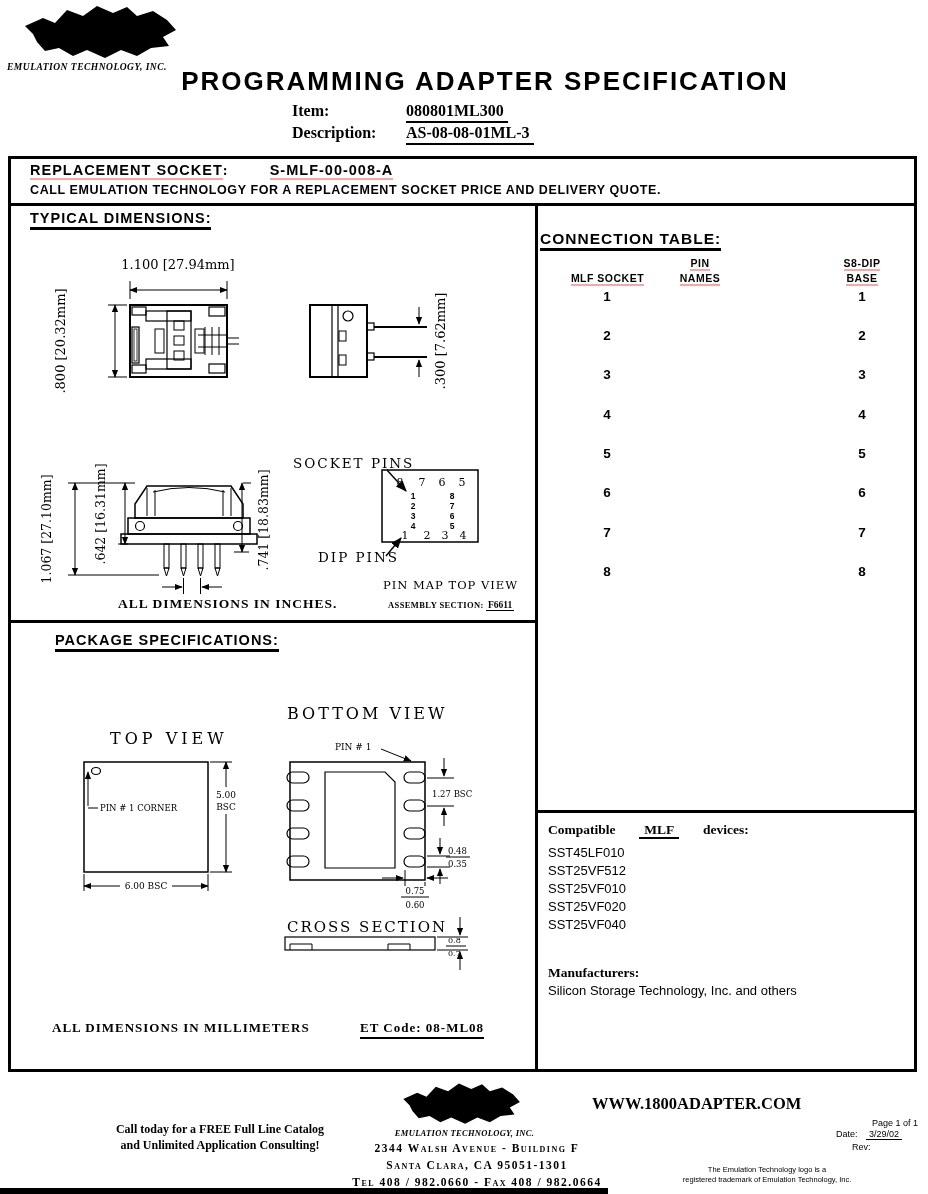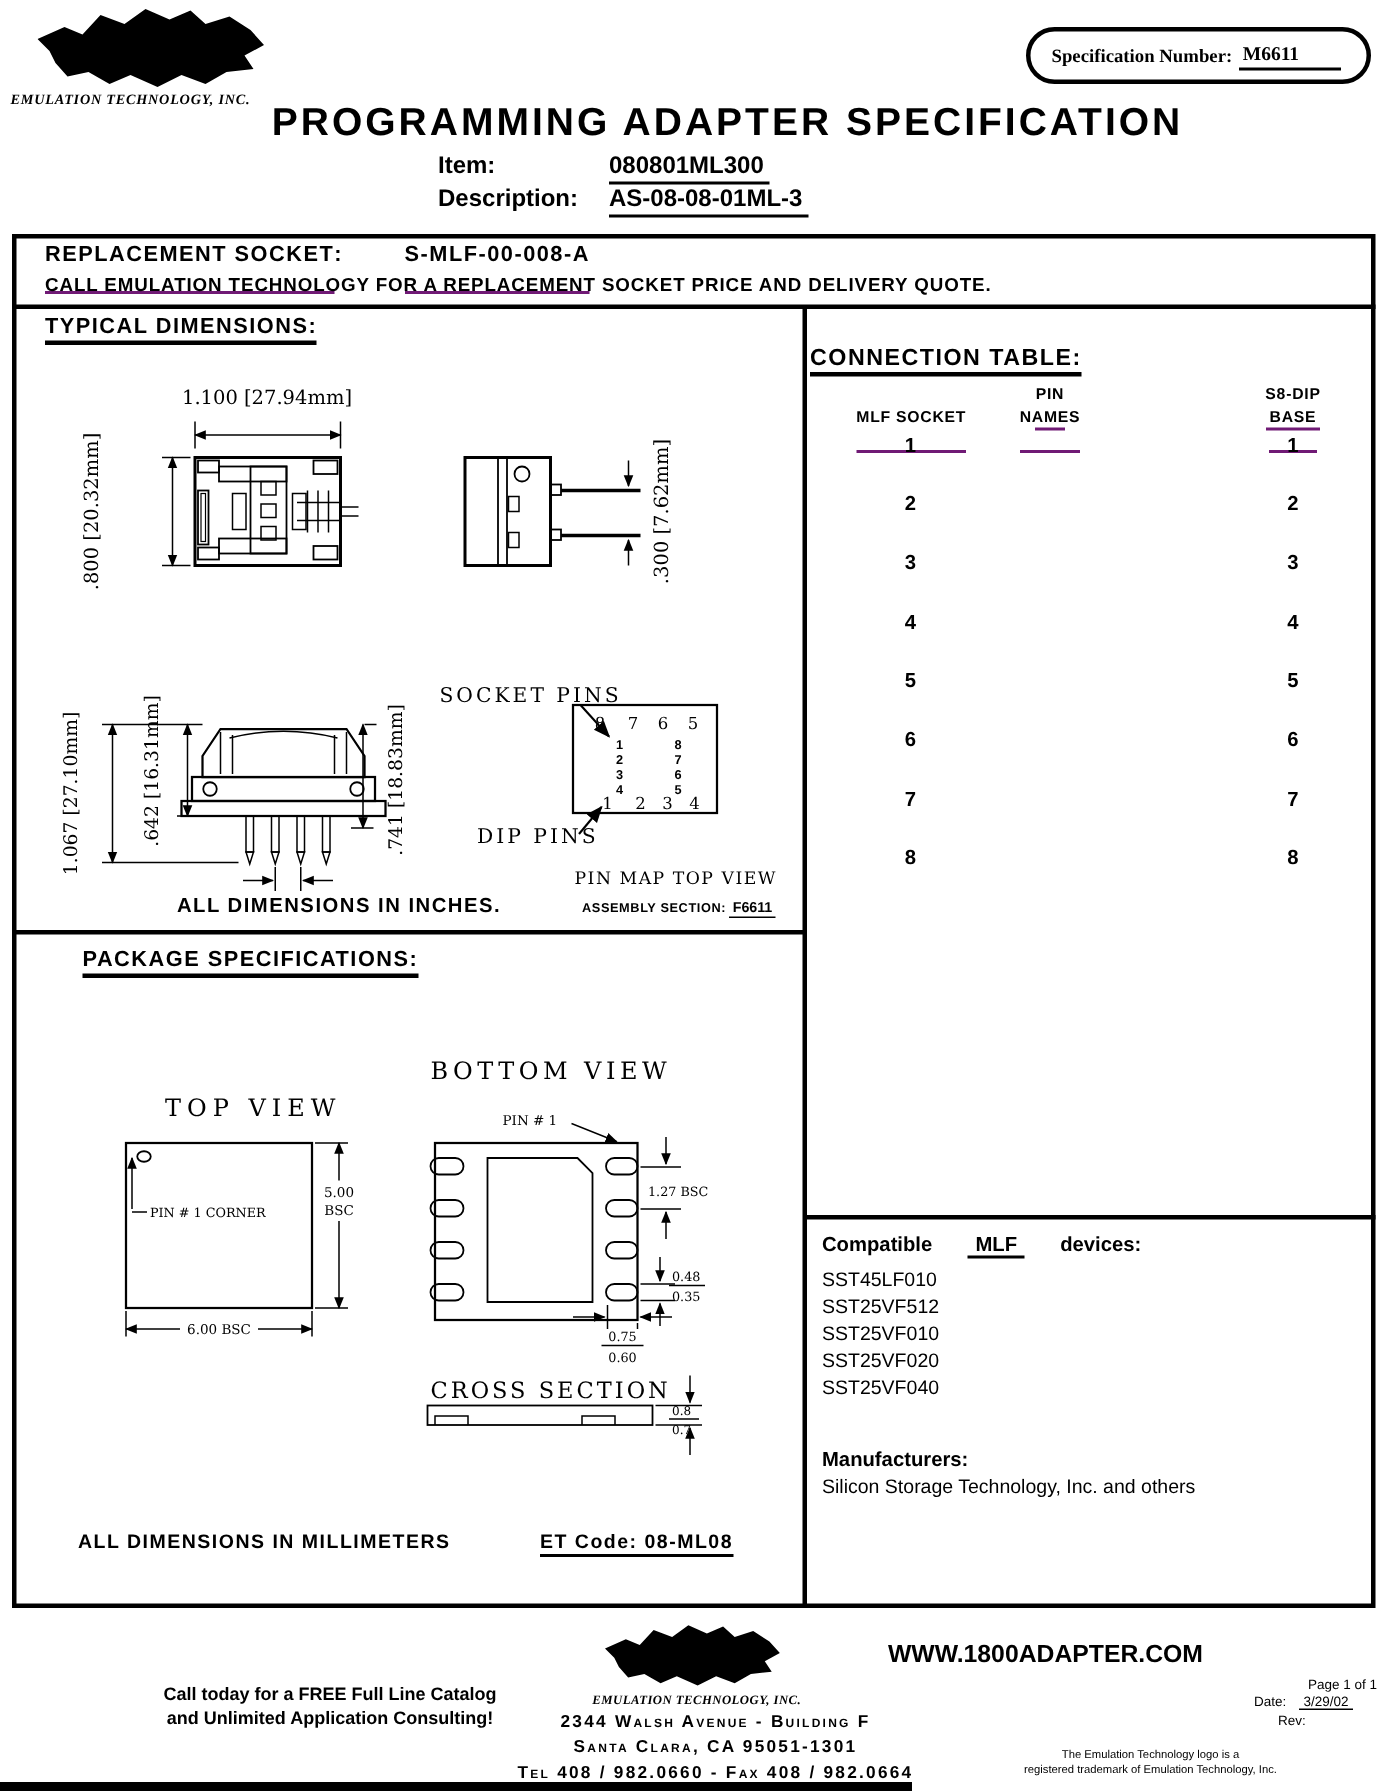--- a/index.html
+++ b/index.html
@@ -1,23 +1,23 @@
 <!DOCTYPE html>
 <html><head>
 <meta charset="utf-8">
 <style>
   html,body{margin:0;padding:0;background:#fff;}
   .page{position:relative;width:928px;height:1194px;background:#fff;overflow:hidden;
         font-family:"Liberation Sans",sans-serif;color:#000;}
   .abs{position:absolute;}
-  .b{font-weight:bold;}
+  .b{font-weight:bold;font-family:Liberation Serif, serif;}
   .ser{font-family:"Liberation Serif",serif;}
   .ital{font-style:italic;}
   .ctr{text-align:center;}
-  .uln{border-bottom:2px solid #701a75;padding-bottom:16px;}
+  .uln{border-bottom:2px solid #fca5a5;padding-bottom:0px;}
   .uln3{border-bottom:3px solid #000;padding-bottom:1px;}
   .stencil{font-weight:bold;letter-spacing:1px;}
   .hline{background:#000;}
   .vline{background:#000;}
   .specbox{border:3px solid #000;border-radius:19px;display:flex;align-items:center;padding:0 10px 0 14px;box-sizing:border-box;}
   .scaps{font-variant:small-caps;letter-spacing:1.5px;}
   svg text{fill:#000;}
   .crow-num{font-weight:bold;font-size:13.5px;text-align:center;}
   .thead{font-weight:bold;font-size:10.5px;letter-spacing:0.5px;text-align:center;}
 </style>
@@ -33,24 +33,20 @@
 </svg>
 
 <div class="page">
 
   <svg class="abs" style="left:25px;top:4px" width="152" height="57" viewBox="0 0 152 57">
     <polygon points="8,30 0,22 18,14 30,19 42,6 58,12 72,2 88,9 102,3 112,12 128,7 142,16 151,26 138,33 144,42 126,44 112,52 96,46 80,54 62,46 48,52 34,44 20,47 12,38" fill="#000"></polygon>
     <text x="76" y="39" text-anchor="middle" font-family="DejaVu Serif, serif" font-style="italic" font-size="30" fill="#fff">ET</text>
   </svg>
   <div class="abs b ital ser" style="left:7px;top:62px;font-size:9.5px;letter-spacing:0.5px">EMULATION TECHNOLOGY, INC.</div>
 
-  <div class="abs specbox" style="left:684px;top:18px;width:230px;height:38px">
-    <span class="b ser" style="font-size:12.5px">Specification Number:</span>
-    <span class="b ser" style="font-size:13px;margin-left:5px;border-bottom:2px solid #000;min-width:62px;text-align:left;padding:0 4px 1px 2px">M6611</span>
-  </div>
 
   <div class="abs ctr" style="left:42px;top:66px;width:886px;font-size:26px;font-weight:bold;letter-spacing:2px">PROGRAMMING ADAPTER SPECIFICATION</div>
 
   <div class="abs b" style="left:292px;top:102px;font-size:16px">Item:</div>
   <div class="abs b" style="left:406px;top:102px;font-size:16px;border-bottom:2.5px solid #000;padding:0 4px 1px 0">080801ML300</div>
   <div class="abs b" style="left:292px;top:124px;font-size:16px">Description:</div>
   <div class="abs b" style="left:406px;top:124px;font-size:16px;border-bottom:2.5px solid #000;padding:0 4px 1px 0">AS-08-08-01ML-3</div>
 
   <div class="abs" style="left:8px;top:156px;width:909px;height:916px;border:3px solid #000;box-sizing:border-box"></div>
 

